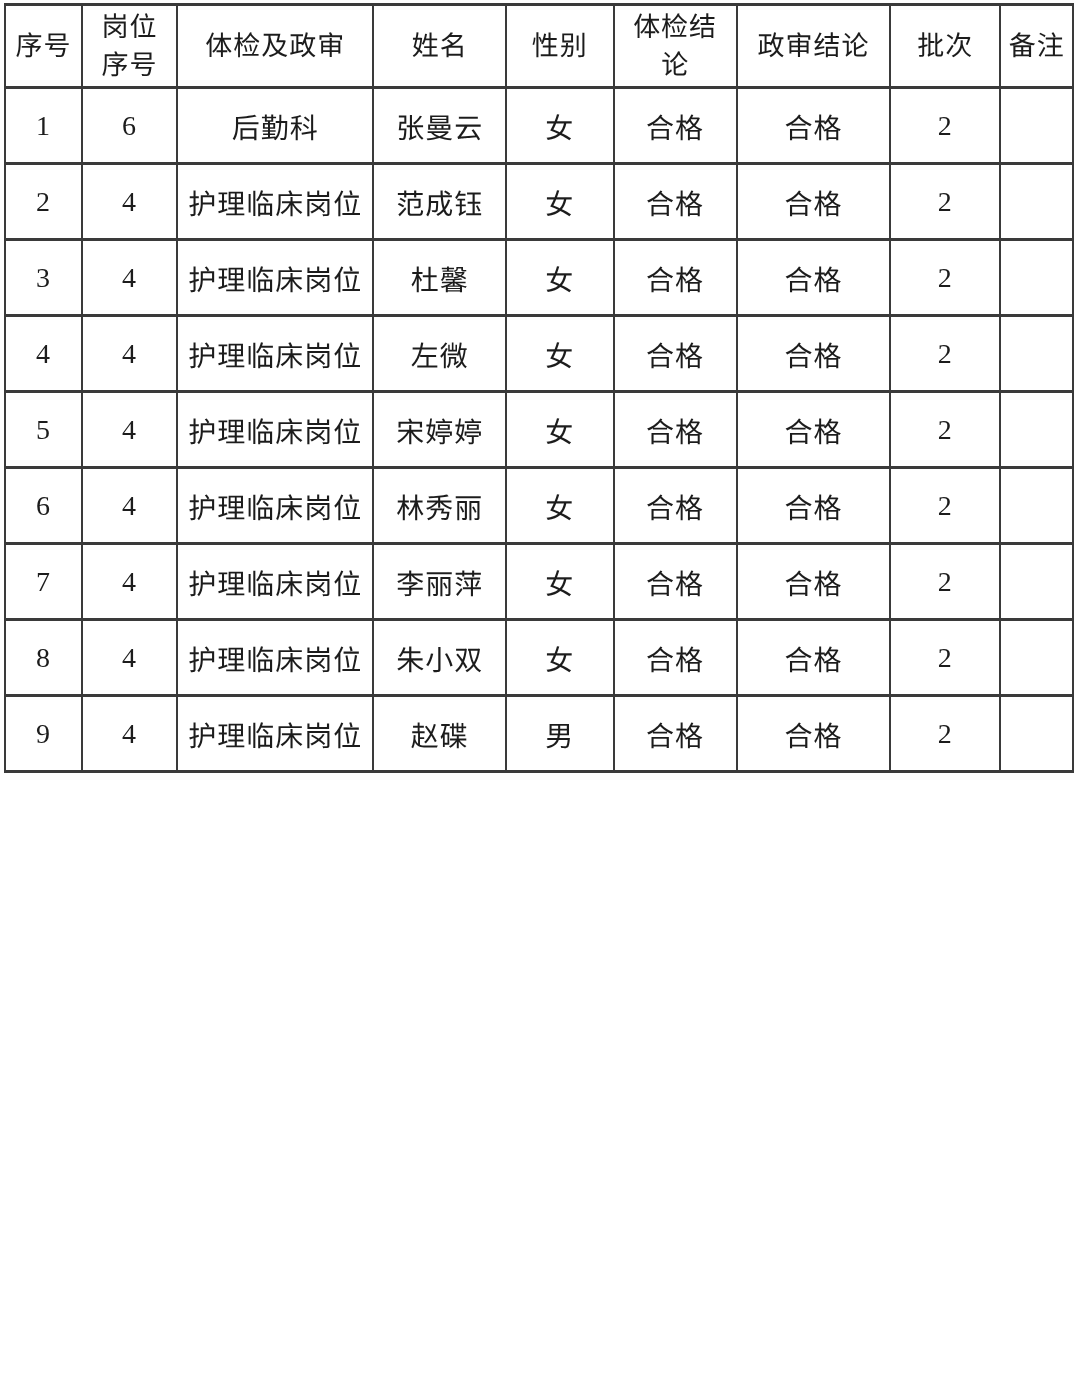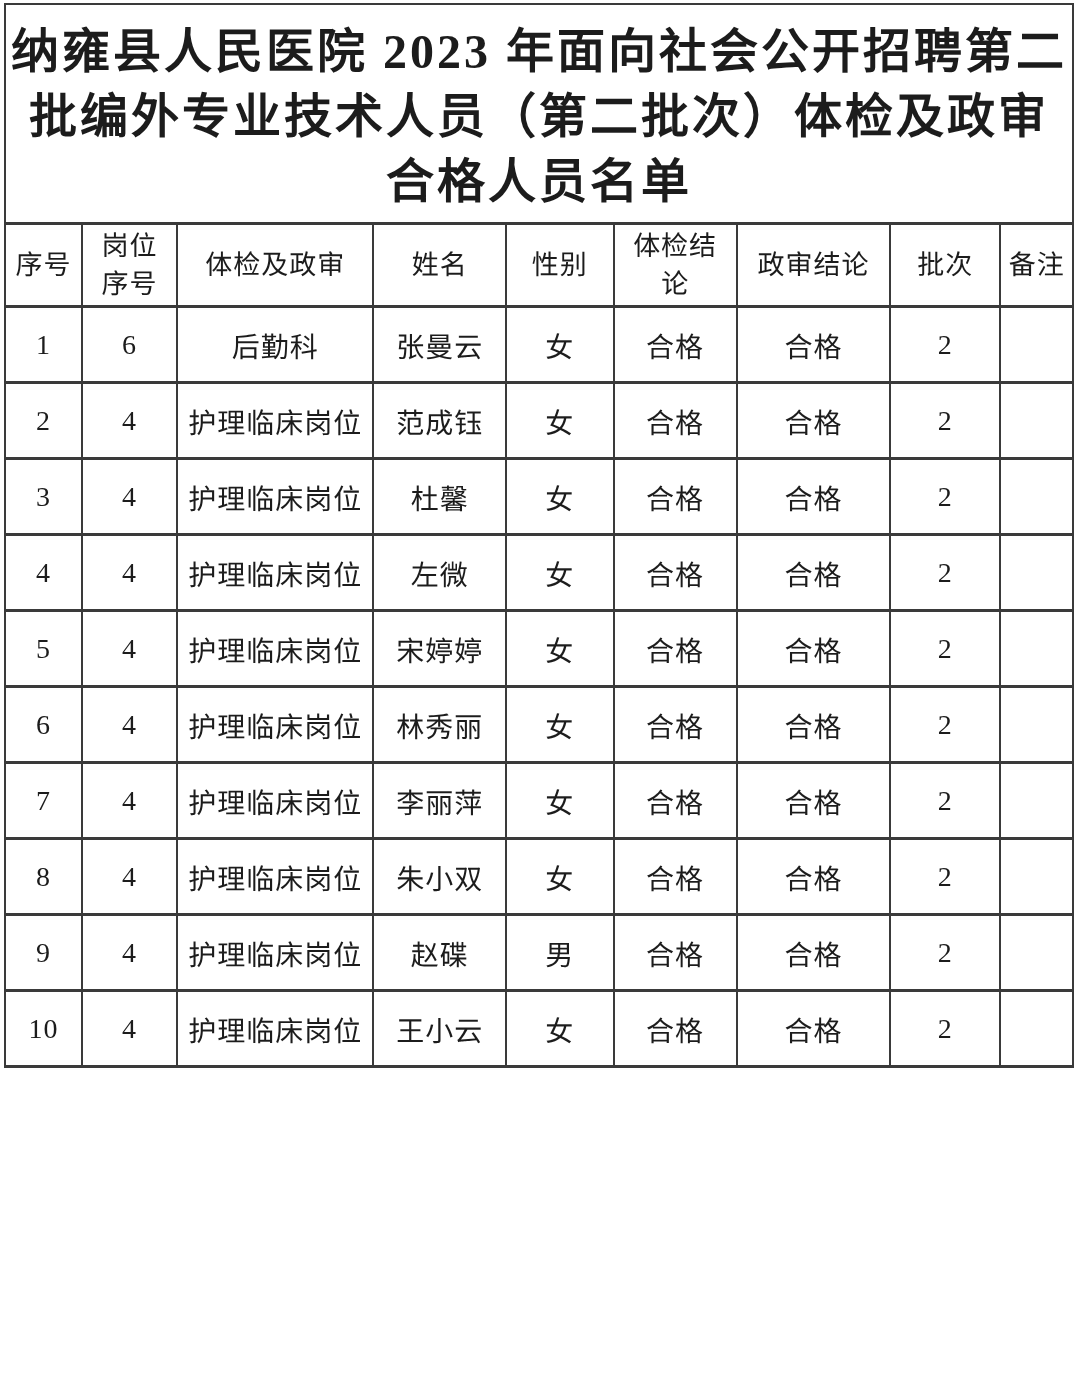--- a/index.html
+++ b/index.html
@@ -66,25 +66,20 @@
     font-size: 28px;
     font-weight: 400;
     letter-spacing: 1px;
   }
 </style>
 </head>
 <body>
 
 <div class="page">
 
-  <div class="doc-title">
-    <div class="title-line">纳雍县人民医院 2023 年面向社会公开招聘第二</div>
-    <div class="title-line">批编外专业技术人员（第二批次）体检及政审</div>
-    <div class="title-line">合格人员名单</div>
-  </div>
 
   <table class="roster">
     <colgroup>
       <col style="width:7.2%">
       <col style="width:8.9%">
       <col style="width:18.4%">
       <col style="width:12.4%">
       <col style="width:10.1%">
       <col style="width:11.5%">
       <col style="width:14.4%">
@@ -199,27 +194,16 @@
           <td>9</td>
           <td>4</td>
           <td>护理临床岗位</td>
           <td>赵碟</td>
           <td>男</td>
           <td>合格</td>
           <td>合格</td>
           <td>2</td>
           <td></td>
         </tr>
-        <tr>
-          <td>10</td>
-          <td>4</td>
-          <td>护理临床岗位</td>
-          <td>王小云</td>
-          <td>女</td>
-          <td>合格</td>
-          <td>合格</td>
-          <td>2</td>
-          <td></td>
-        </tr>
       </tbody>
   </table>
 
 </div>
 
 </body></html>

